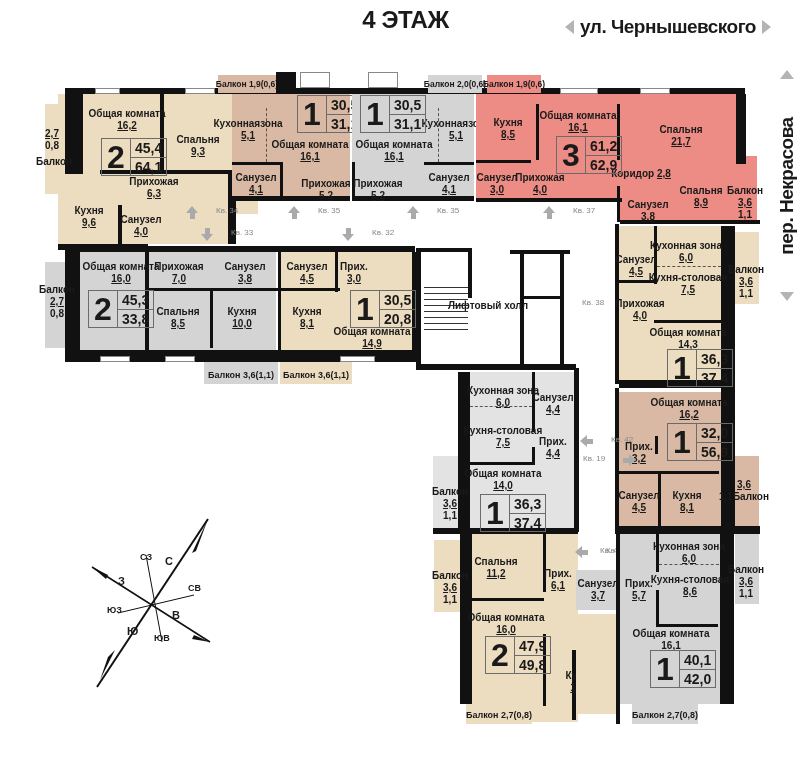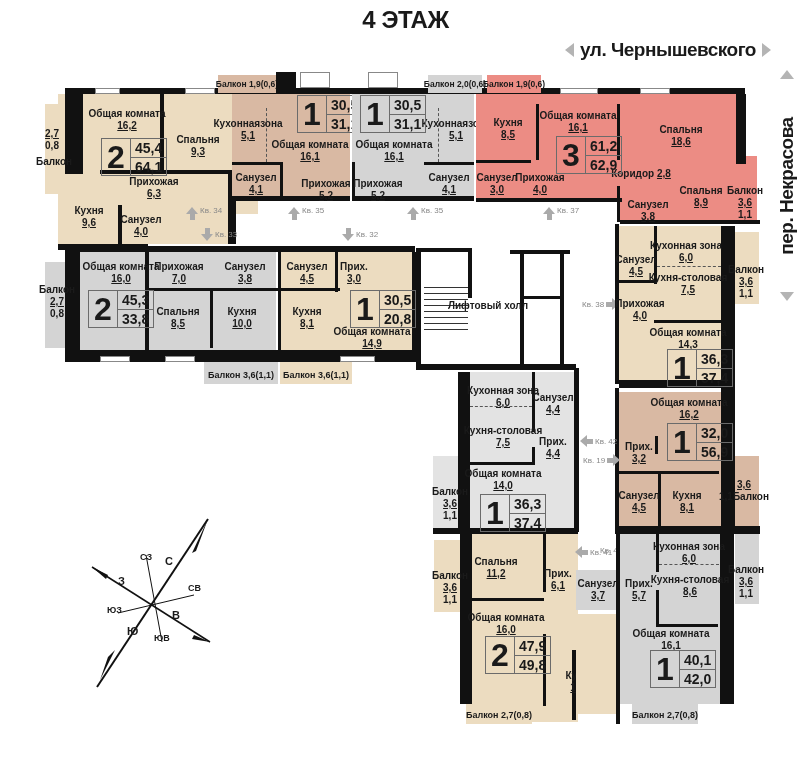--- a/index.html
+++ b/index.html
@@ -1,18 +1,18 @@
 <!DOCTYPE html>
 <html><head>
 <meta charset="utf-8">
 <style>
   html,body{margin:0;padding:0;background:#fff;}
   body{width:811px;height:768px;position:relative;overflow:hidden;font-family:"Liberation Sans",sans-serif;color:#1a1a1a;}
   .title{position:absolute;left:0;top:6px;width:811px;text-align:center;font-size:24px;font-weight:bold;letter-spacing:-0.5px;}
-  .street-top{position:absolute;left:565px;top:39px;font-size:19px;font-weight:bold;display:flex;align-items:center;gap:6px;letter-spacing:-0.5px;}
+  .street-top{position:absolute;left:565px;top:16px;font-size:19px;font-weight:bold;display:flex;align-items:center;gap:6px;letter-spacing:-0.5px;}
   .tri-l,.tri-r,.tri-u,.tri-d{width:0;height:0;display:inline-block;}
   .tri-l{border-top:7px solid transparent;border-bottom:7px solid transparent;border-right:9px solid #b4b4b4;}
   .tri-r{border-top:7px solid transparent;border-bottom:7px solid transparent;border-left:9px solid #b4b4b4;}
   .street-side{position:absolute;left:770px;top:70px;width:34px;height:240px;}
   .street-side .label{position:absolute;left:-78px;top:105px;width:190px;text-align:center;transform:rotate(-90deg);font-size:19px;font-weight:bold;letter-spacing:-0.5px;}
   .tri-u{position:absolute;left:10px;top:0;border-left:7px solid transparent;border-right:7px solid transparent;border-bottom:9px solid #b4b4b4;}
   .tri-d{position:absolute;left:10px;top:222px;border-left:7px solid transparent;border-right:7px solid transparent;border-top:9px solid #b4b4b4;}
 
   .plan{position:absolute;left:0;top:0;width:811px;height:768px;}
   .room{position:absolute;box-sizing:border-box;}
@@ -24,21 +24,21 @@
   .c-red{background:#ec8c84;}
   .c-lgray{background:#e3e3e3;}
   .lbl{position:absolute;text-align:center;font-size:10px;font-weight:bold;line-height:12px;transform:translateX(-50%);white-space:nowrap;}
   .lbl .a{display:block;text-decoration:underline;font-weight:bold;}
   .lbl.small{font-size:8.5px;}
   .badge{position:absolute;display:flex;border:1px solid #6b6b6b;box-sizing:border-box;height:38px;}
   .badge .n{font-size:32px;font-weight:bold;line-height:36px;width:28px;text-align:center;border-right:1px solid #6b6b6b;}
   .badge .v{display:flex;flex-direction:column;}
   .badge .v span{font-size:14px;font-weight:bold;line-height:18px;padding:0 4px;}
   .badge .v span:first-child{border-bottom:1px solid #6b6b6b;}
-  .kv{position:absolute;font-size:8px;color:#888;display:flex;align-items:center;gap:2px;white-space:nowrap;}
+  .kv{position:absolute;font-size:8px;color:#888;display:flex;gap:18px;white-space:nowrap;}
   .arr-up{width:0;height:0;border-left:6px solid transparent;border-right:6px solid transparent;border-bottom:7px solid #aaa;position:relative;}
   .arr-up::after{content:"";position:absolute;left:-2.5px;top:7px;width:5px;height:6px;background:#aaa;}
   .arr-dn{width:0;height:0;border-left:6px solid transparent;border-right:6px solid transparent;border-top:7px solid #aaa;position:relative;margin-top:6px;}
   .arr-dn::before{content:"";position:absolute;left:-2.5px;top:-13px;width:5px;height:6px;background:#aaa;}
   .arr-r{width:0;height:0;border-top:6px solid transparent;border-bottom:6px solid transparent;border-left:7px solid #aaa;position:relative;margin-left:6px;}
   .arr-r::before{content:"";position:absolute;left:-13px;top:-2.5px;width:6px;height:5px;background:#aaa;}
   .arr-l{width:0;height:0;border-top:6px solid transparent;border-bottom:6px solid transparent;border-right:7px solid #aaa;position:relative;margin-right:6px;}
   .arr-l::after{content:"";position:absolute;left:7px;top:-2.5px;width:6px;height:5px;background:#aaa;}
   .dash{position:absolute;border-top:1px dashed #555;}
   .dashv{position:absolute;border-left:1px dashed #555;}
@@ -135,21 +135,21 @@
   <div class="room c-red" style="left:735px;top:156px;width:22px;height:64px;"></div>
   <div class="wall" style="left:736px;top:94px;width:10px;height:70px;"></div>
   <div class="wall" style="left:617px;top:104px;width:3px;height:56px;"></div>
   <div class="wall" style="left:476px;top:160px;width:55px;height:3px;"></div>
   <div class="wall" style="left:536px;top:104px;width:3px;height:56px;"></div>
   <div class="wall" style="left:476px;top:198px;width:146px;height:4px;"></div>
   <div class="wall" style="left:617px;top:186px;width:3px;height:36px;"></div>
   <div class="wall" style="left:620px;top:220px;width:140px;height:4px;"></div>
   <div class="lbl" style="left:508px;top:117px;"><span>Кухня</span><span class="a">8,5</span></div>
   <div class="lbl" style="left:578px;top:110px;"><span>Общая комната</span><span class="a">16,1</span></div>
-  <div class="lbl" style="left:681px;top:124px;"><span>Спальня</span><span class="a">18,6</span></div>
+  <div class="lbl" style="left:681px;top:124px;"><span>Спальня</span><span class="a">21,7</span></div>
   <div class="lbl" style="left:497px;top:172px;"><span>Санузел</span><span class="a">3,0</span></div>
   <div class="lbl" style="left:540px;top:172px;"><span>Прихожая</span><span class="a">4,0</span></div>
   <div class="lbl" style="left:641px;top:168px;"><span>Коридор</span> <span style="text-decoration:underline">2,8</span></div>
   <div class="lbl" style="left:648px;top:199px;"><span>Санузел</span><span class="a">3,8</span></div>
   <div class="lbl" style="left:701px;top:185px;"><span>Спальня</span><span class="a">8,9</span></div>
   <div class="lbl" style="left:745px;top:185px;"><span>Балкон</span><span class="a">3,6</span><span>1,1</span></div>
   <div class="badge" style="left:556px;top:136px;">
       <div class="n">3</div>
       <div class="v">
         <span>61,2</span>

